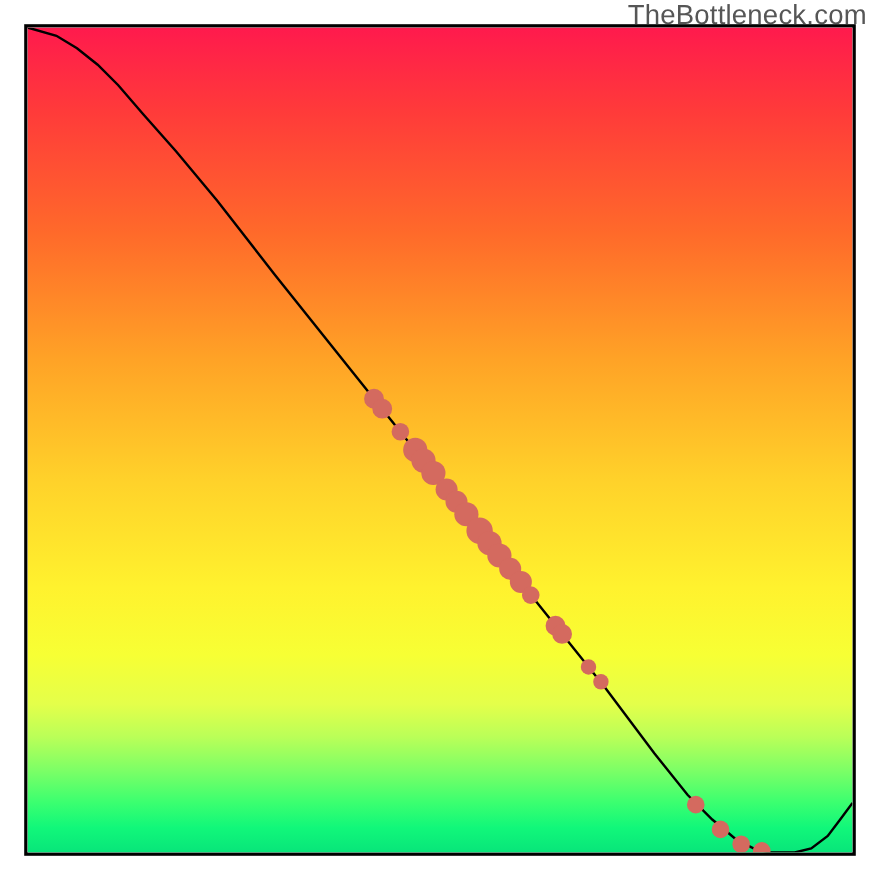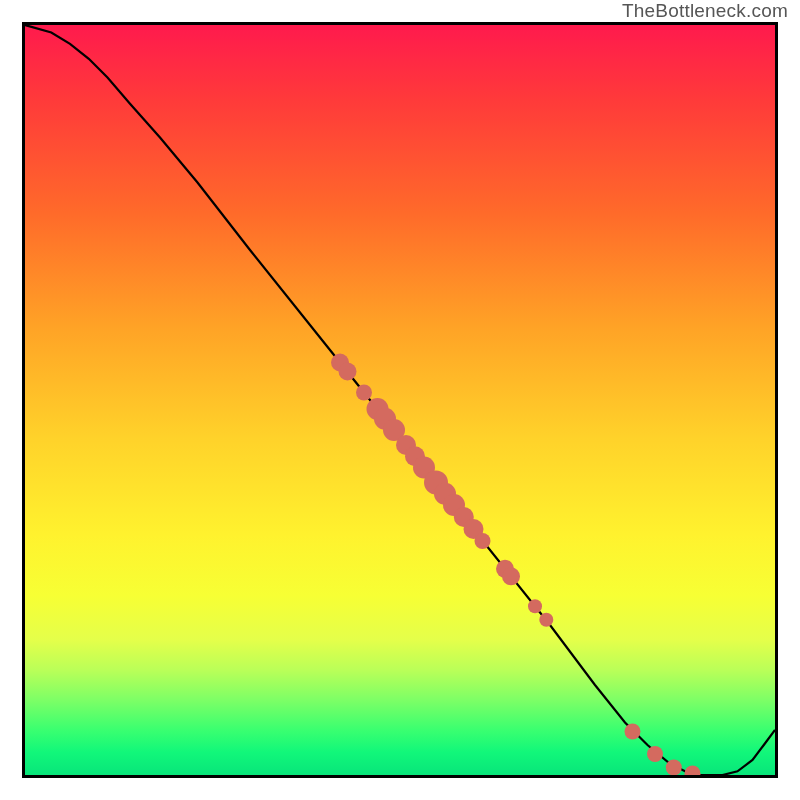--- a/index.html
+++ b/index.html
@@ -52,21 +52,21 @@
   .curve-path {
     fill: none;
     stroke: #000;
     stroke-width: 2.2;
   }
   .watermark {
     position: absolute;
     top: 0px;
     right: 12px;
     font-family: Arial, Helvetica, sans-serif;
-    font-size: 19px;
+    font-size: 25px;
     color: #565656;
     letter-spacing: 0.2px;
   }
 </style>
 </head>
 <body>
 
 <div class="frame">
   <div class="watermark">TheBottleneck.com</div>
   <div class="plot-area">

